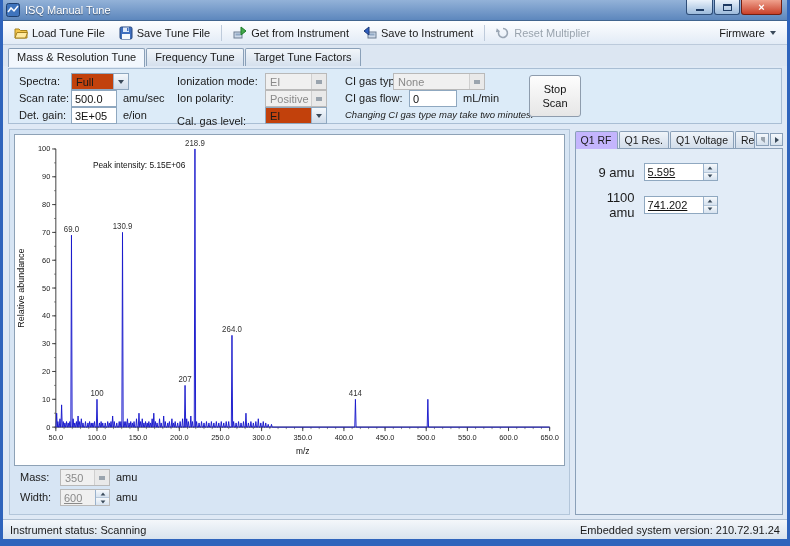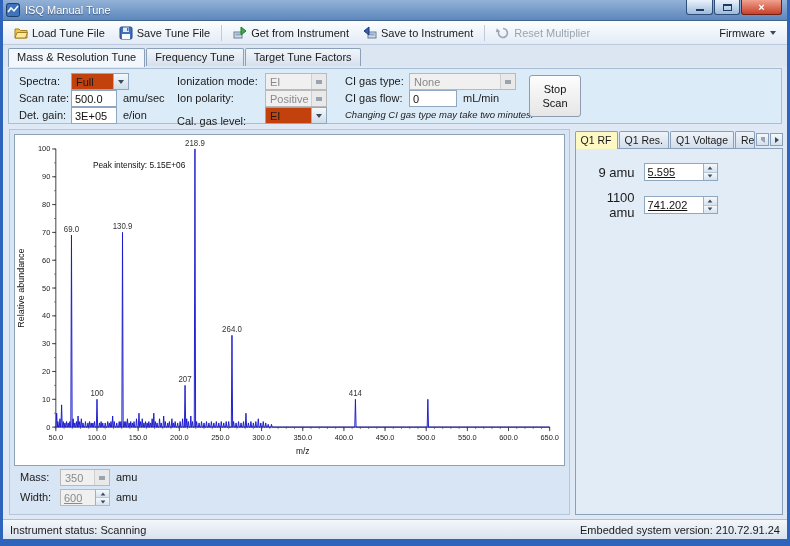--- a/index.html
+++ b/index.html
@@ -73,21 +73,21 @@
     flex-direction:column; min-width:0; }
   .chart-box { flex:1 1 auto; background:#fff; border:1px solid #8ea2b6; min-height:0; }
   .chart-box svg { display:block; width:100%; height:100%; }
   .chart-controls { flex:0 0 44px; position:relative; }
 
   
   .right-panel { flex:0 0 168px; display:flex; flex-direction:column; }
   .rp-tabs { height:19px; display:flex; align-items:flex-end; position:relative; flex:0 0 auto; }
   .rp-tab { padding:2px 5px 2px; font-size:10.5px; border:1px solid #8aa0b8; border-bottom:none;
     border-radius:2px 2px 0 0; background:linear-gradient(#eff4f9,#d2ddea); margin-right:1px; white-space:nowrap; }
-  .rp-tab.active { background:#fef9c3; position:relative; top:1px; padding-bottom:3px; z-index:2; }
+  .rp-tab.active { background:#c4b5fd; position:relative; top:1px; padding-bottom:3px; z-index:2; }
   .rp-tab.cut { width:20px; overflow:hidden; }
   .rp-scroll { margin-left:auto; display:flex; gap:1px; padding-bottom:2px; }
   .rp-scroll .sbtn { width:13px; height:13px; border:1px solid #8aa0b8; background:linear-gradient(#f4f8fc,#d4e0ec);
     display:flex; align-items:center; justify-content:center; }
   .rp-body { flex:1 1 auto; border:1px solid #8aa0b8; background:#e2ecf7; padding:14px 6px 6px; }
   .rp-row { display:flex; align-items:center; margin-bottom:9px; }
   .rlabel { width:62px; text-align:right; padding-right:9px; font-size:13px; }
 
   .spinner { display:flex; height:18px; border:1px solid #8fa8c0; background:#fff; width:74px; }
   .spinner input { flex:1; border:none; outline:none; padding:0 3px; font:11px "Liberation Sans","DejaVu Sans",sans-serif;
@@ -225,21 +225,21 @@
     </div>
     <span class="lbl" style="left:168px;top:44px;">Cal. gas level:</span>
     <div class="combo" style="left:256px;top:38px;width:62px;">
       <span class="val">EI</span>
       <span class="cbtn">
           <span class="tri-d"></span>
         </span>
     </div>
 
     <span class="lbl" style="left:336px;top:4px;">CI gas type:</span>
-    <div class="combo disabled dim" style="left:400px;top:4px;width:107px;">
+    <div class="combo disabled dim" style="left:384px;top:4px;width:92px;">
       <span class="val">None</span>
       <span class="cbtn">
           <span class="tri-d"></span>
         </span>
     </div>
     <span class="lbl" style="left:336px;top:21px;">CI gas flow:</span>
     <input class="textbox" style="left: 400px; top: 21px; width: 48px;" value="0">
     <span class="lbl" style="left:454px;top:21px;">mL/min</span>
     <span class="note" style="left:336px;top:40px;">Changing CI gas type may take two minutes.</span>
 

